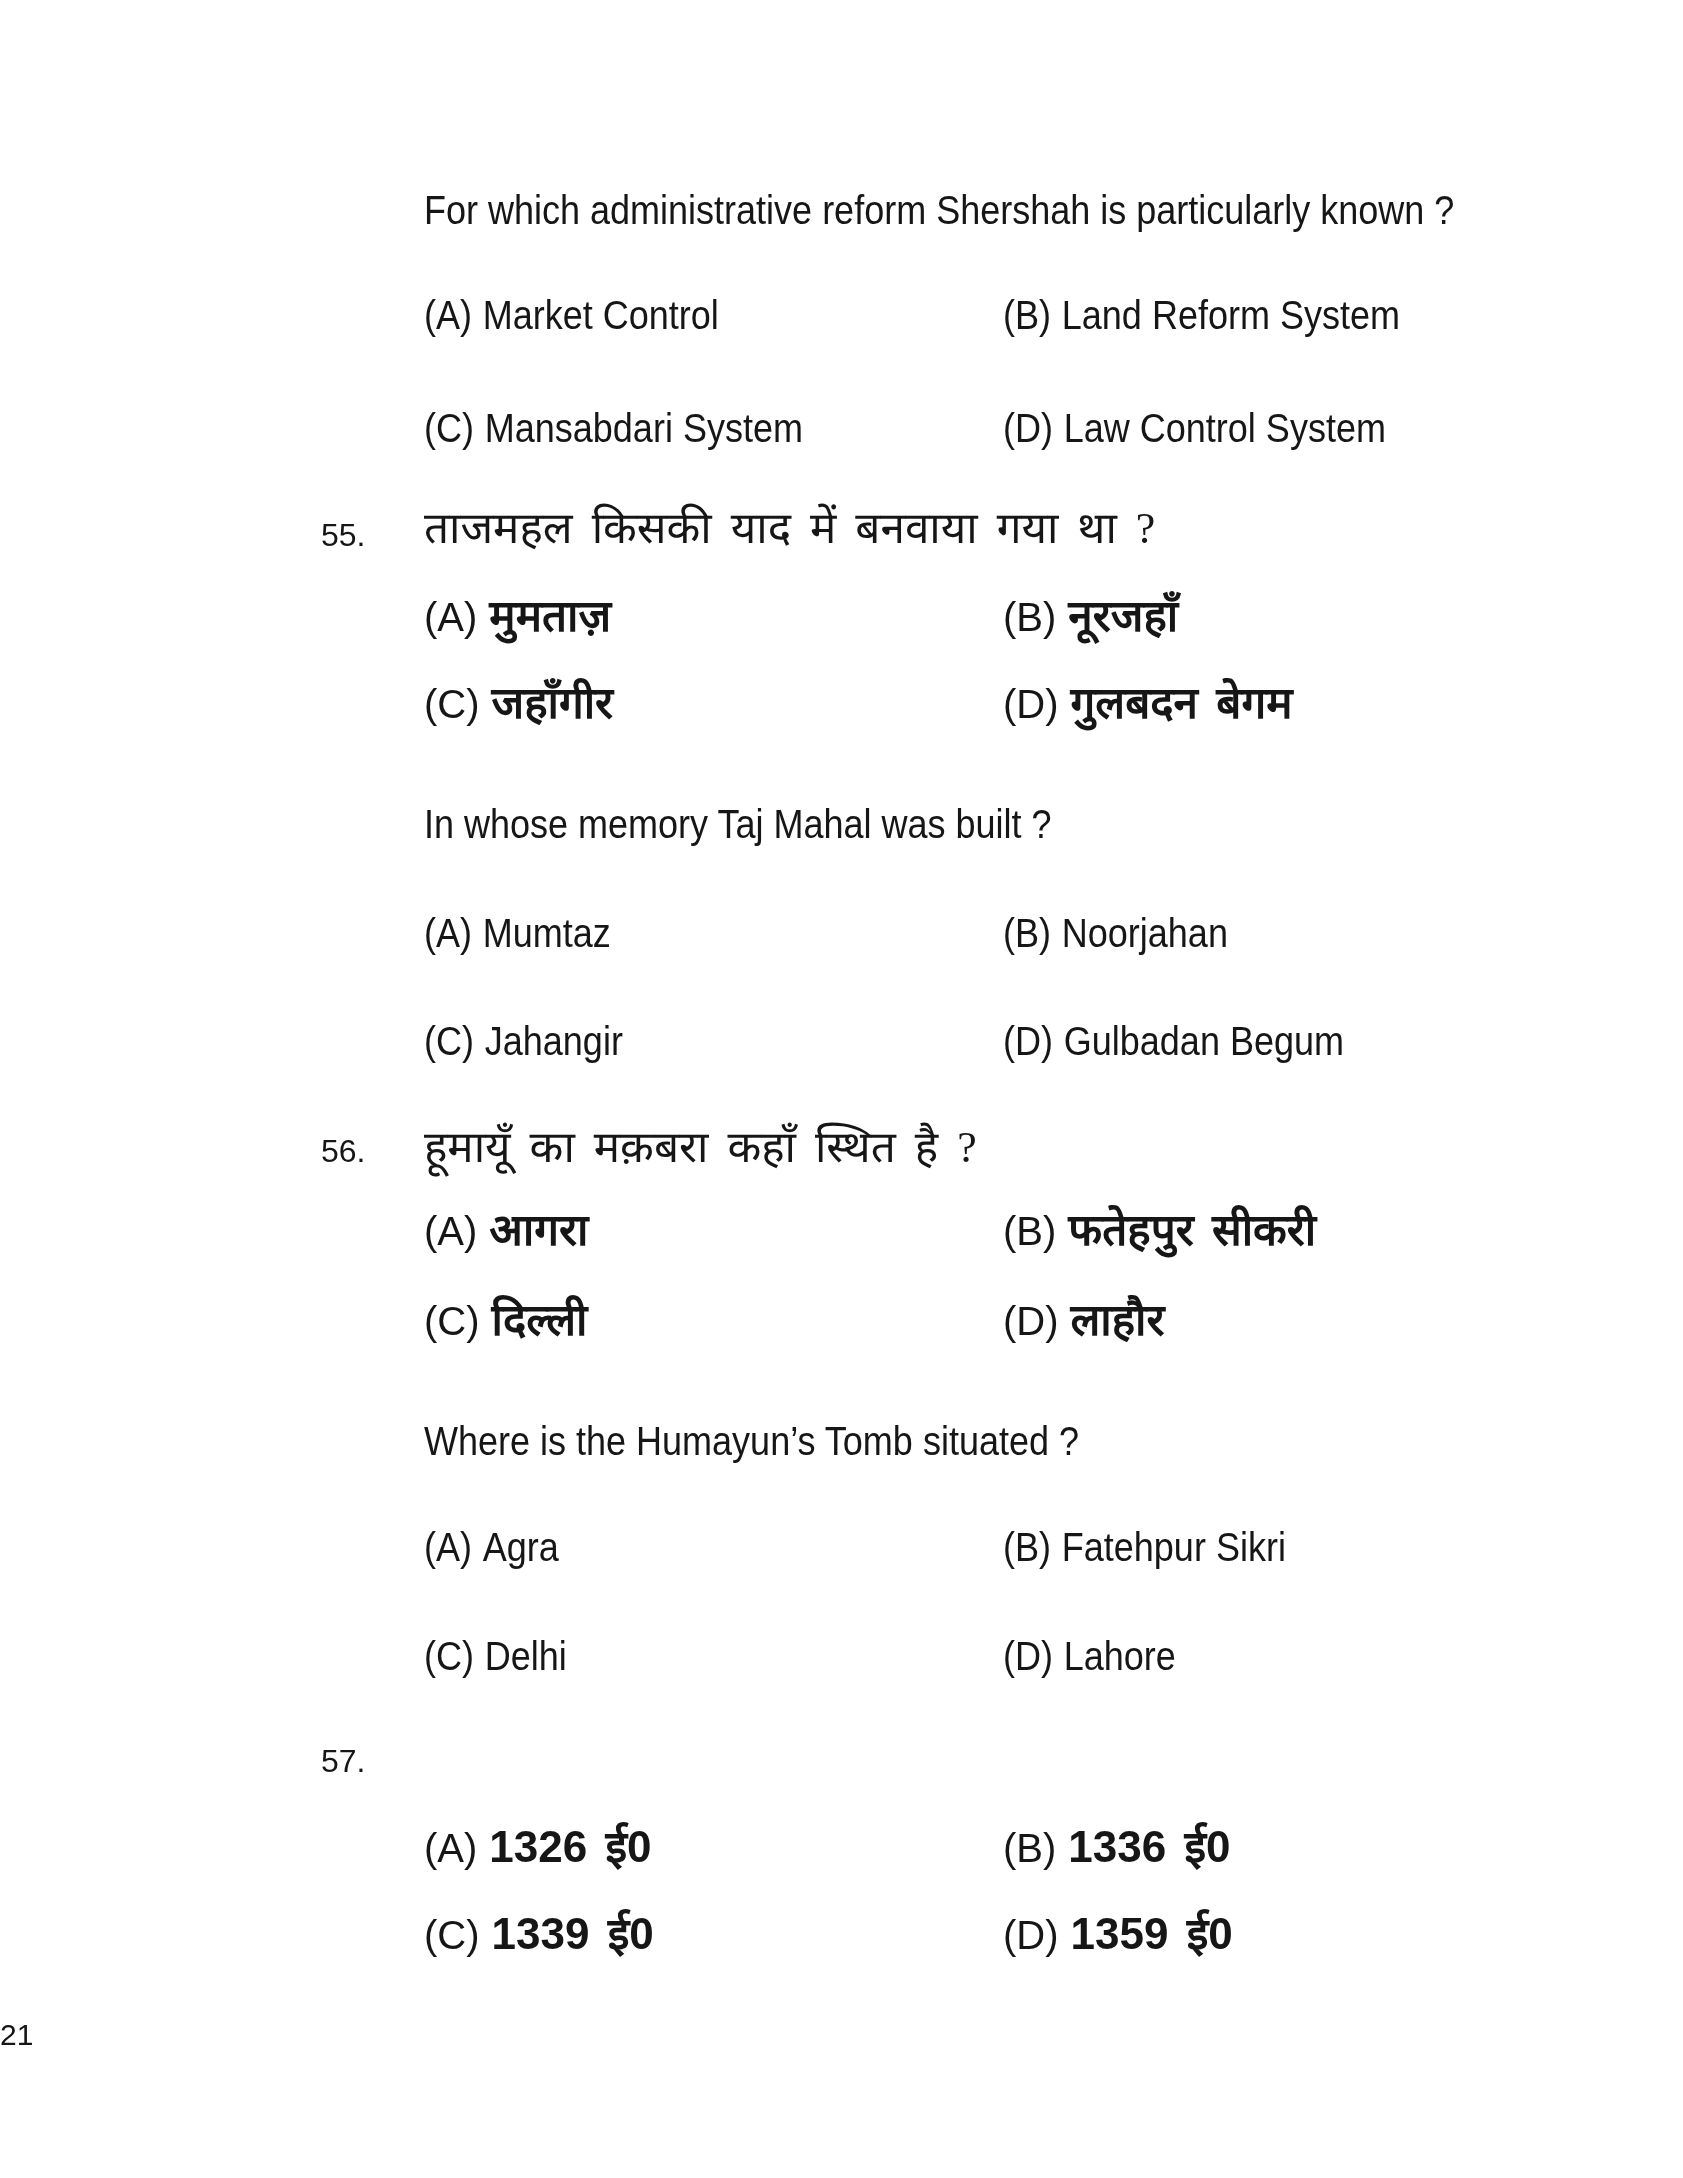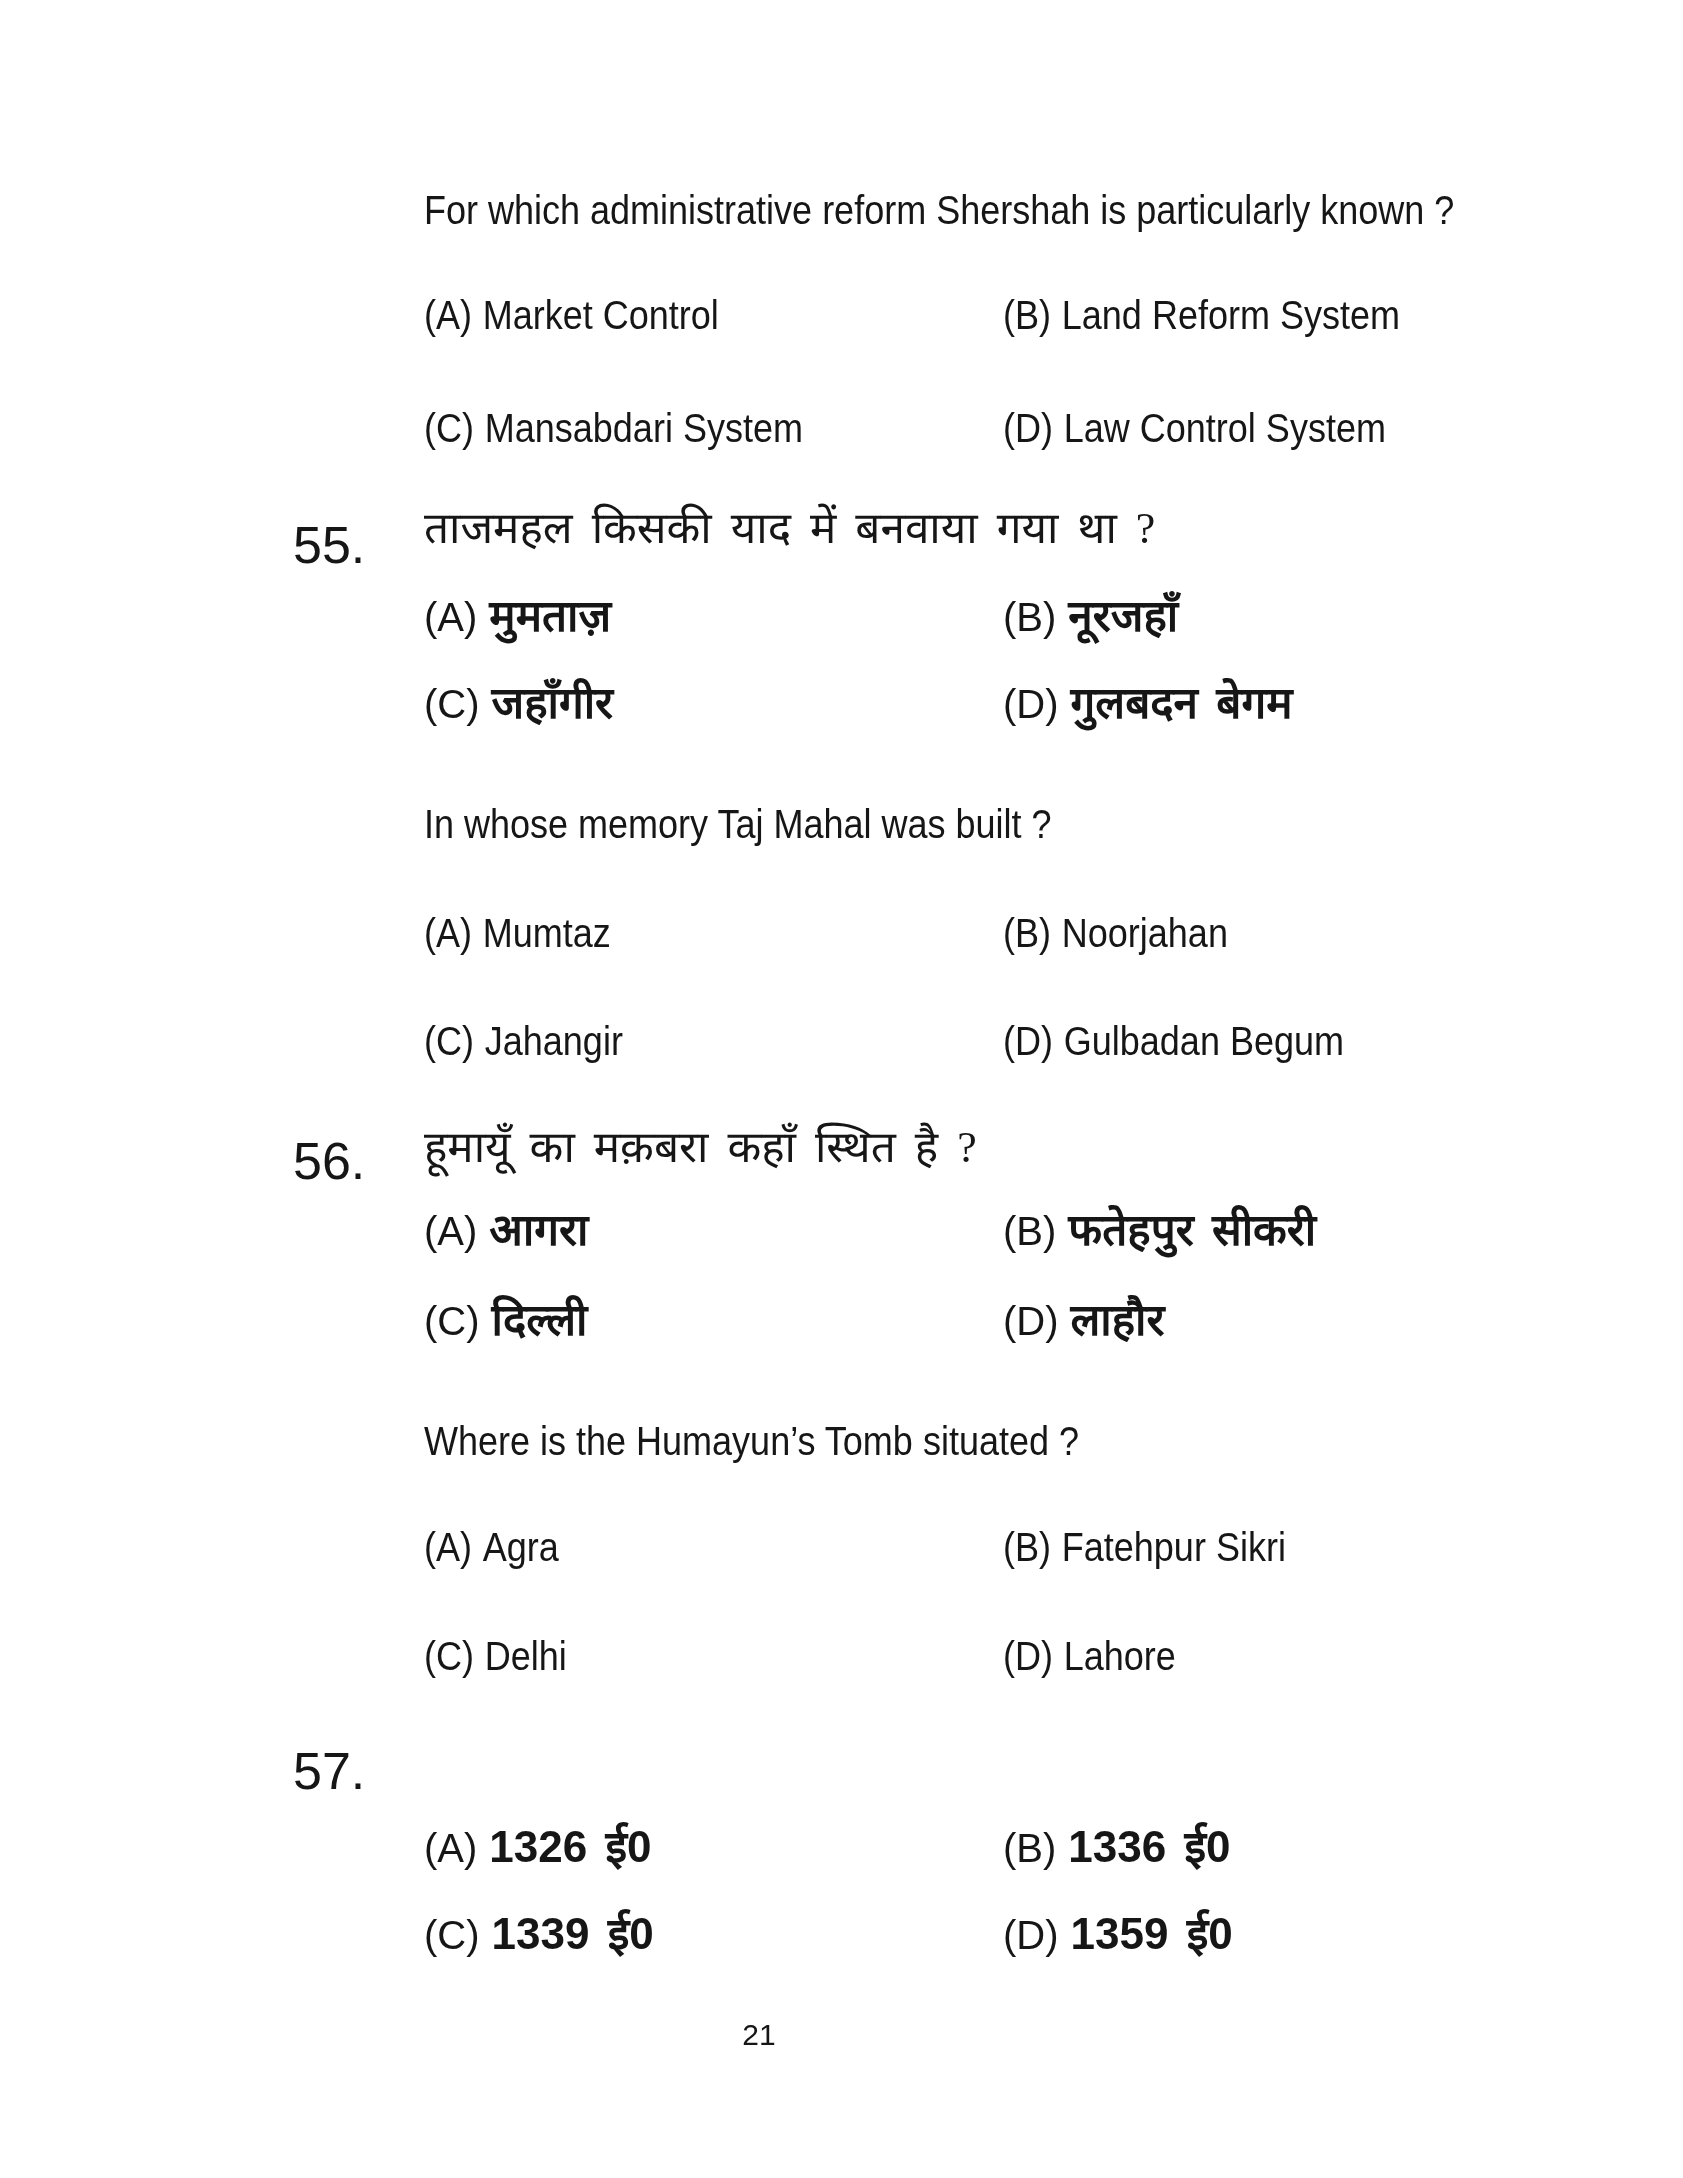--- a/index.html
+++ b/index.html
@@ -39,31 +39,31 @@
   }
   .opt.hi .txt {
     font-size: 44px;
     word-spacing: 6px;
     font-weight: bold;
   }
   .opt.en .txt {
     font-size: 40px;
   }
   .qnum {
-    left: 293px;
-    font-size: 52px;
+    left: 321px;
+    font-size: 32px;
   }
   .qtext  { left: 424px; }
   .col-a  { left: 424px; }
   .col-b  { left: 1003px; }
   .page-number {
     position: absolute;
     left: 0;
     right: 0;
-    text-align: center;
+    text-align: left;
     font-size: 30px;
     line-height: 1;
   }
 </style>
 </head>
 <body>
 
 <div class="page">
 
   <div class="line en qtext" style="top:190px">For which administrative reform Shershah is particularly known ?</div>

